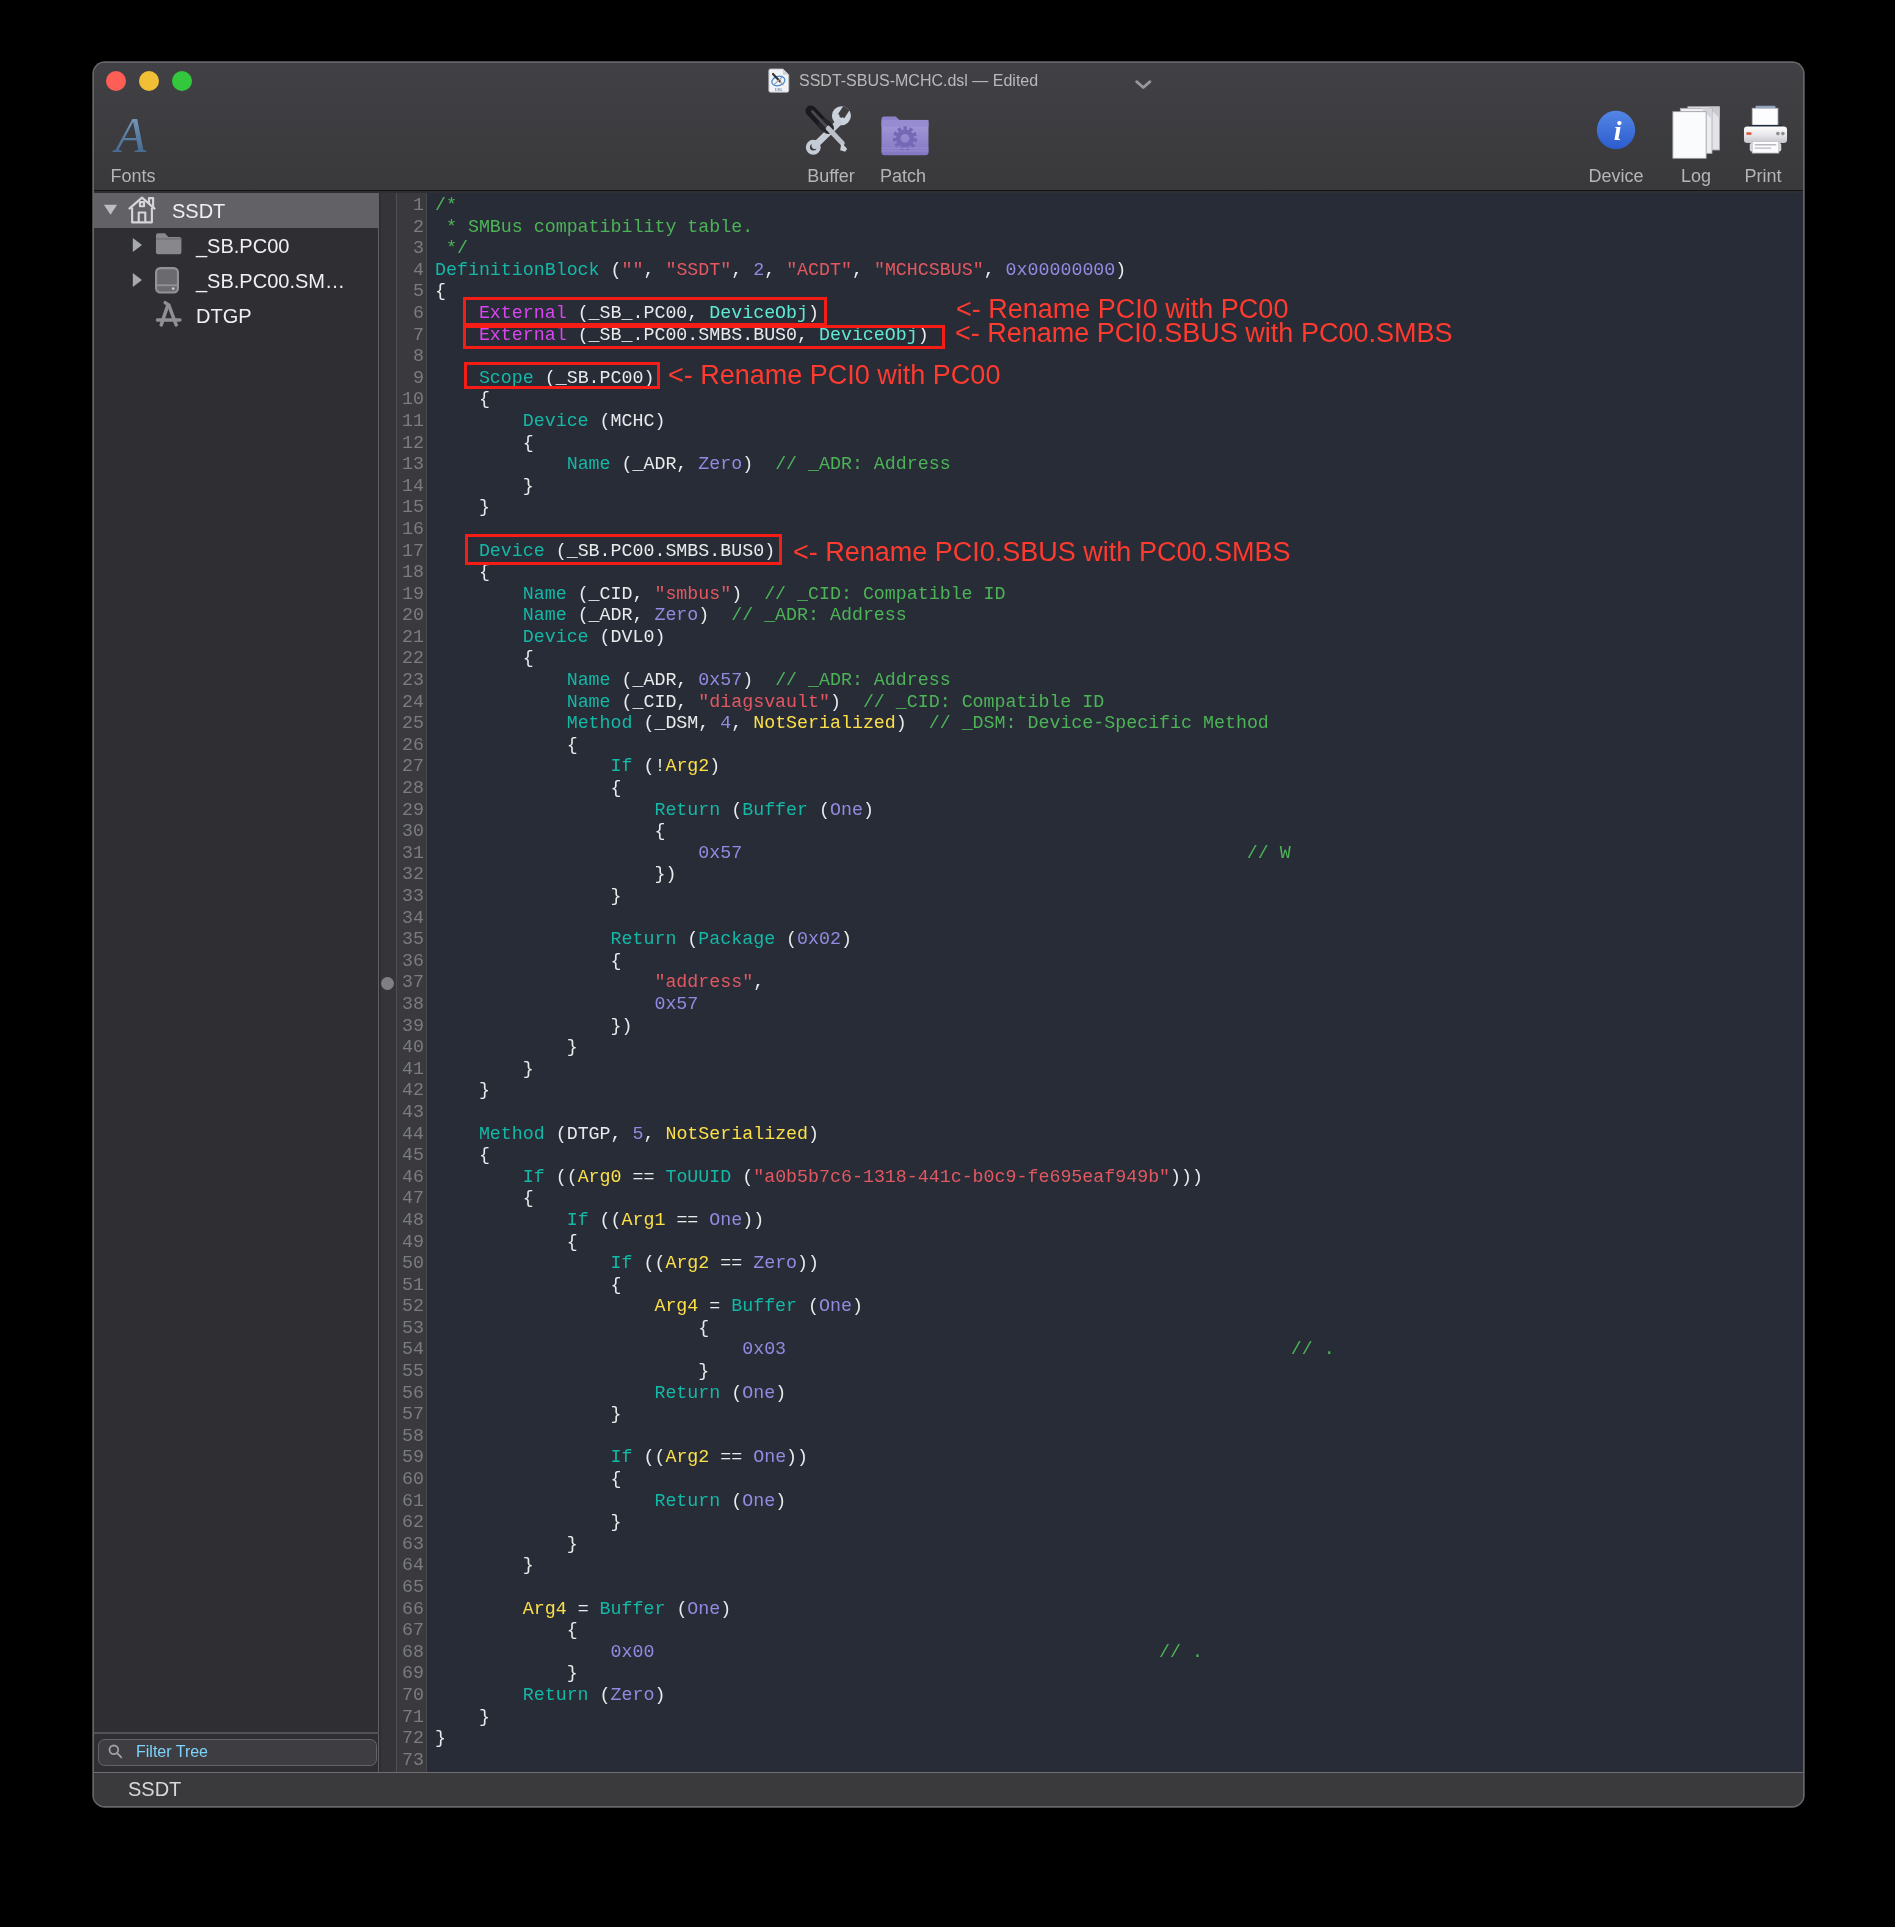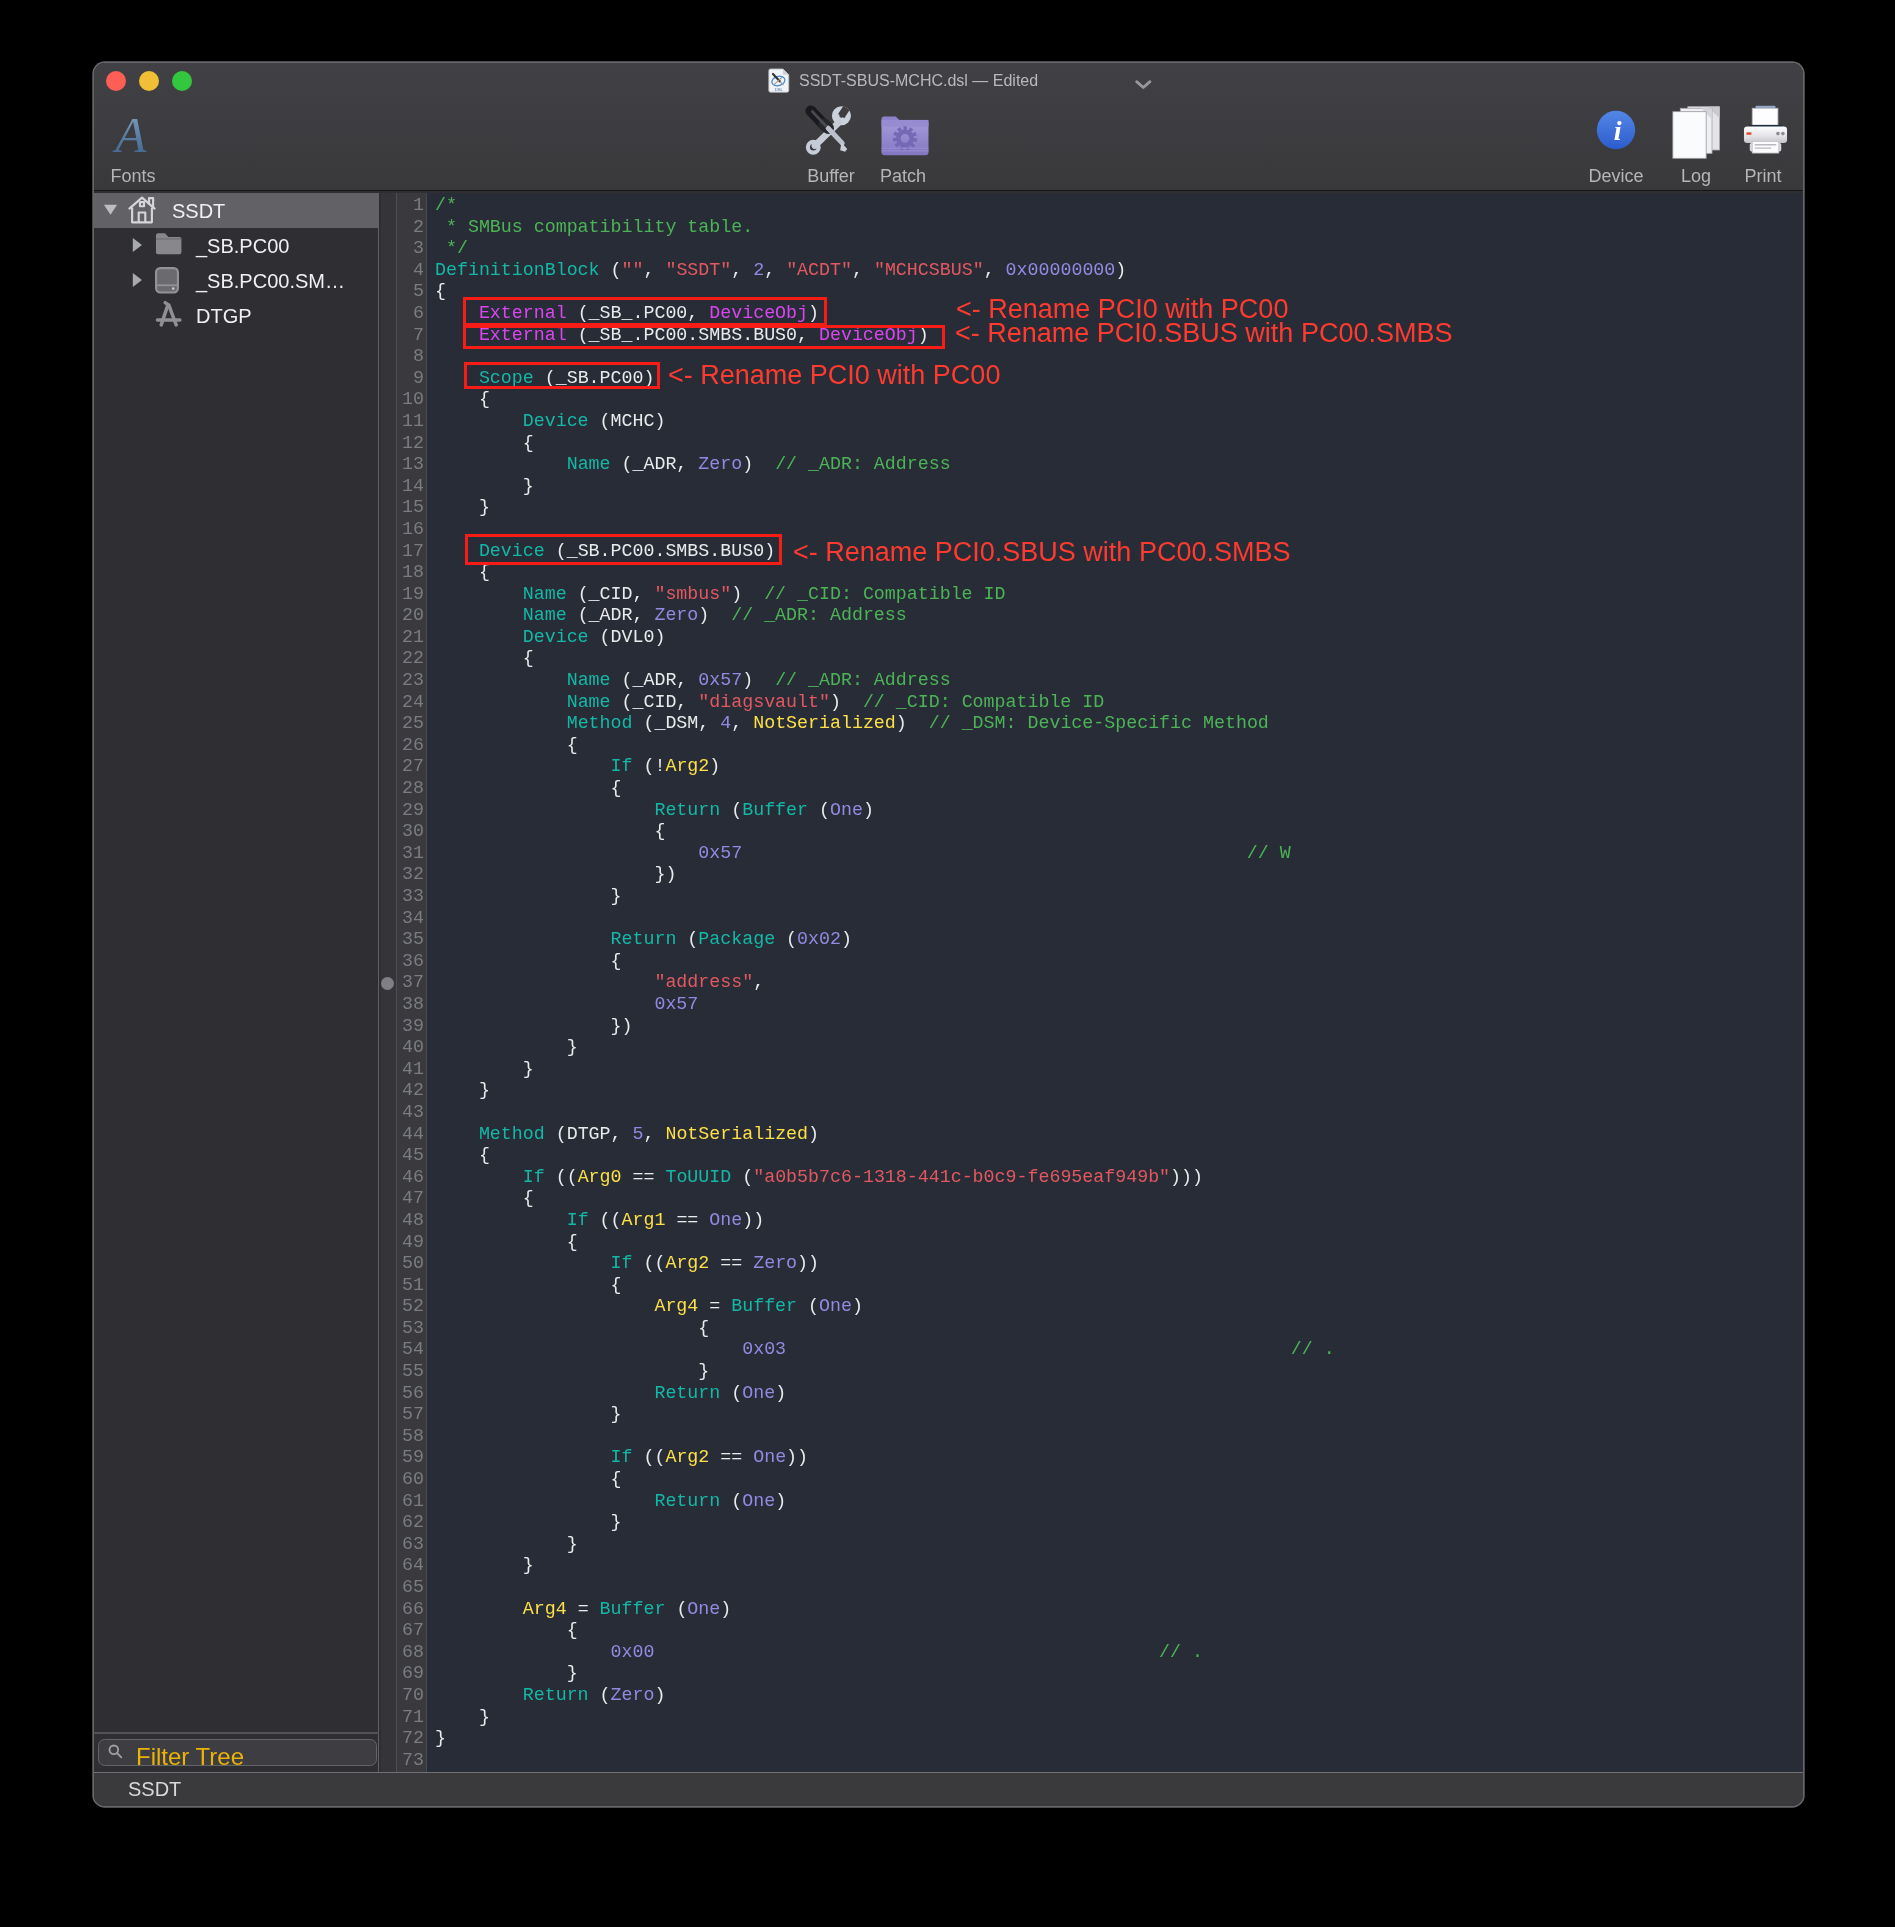--- a/index.html
+++ b/index.html
@@ -11,27 +11,27 @@
 .sbar{position:absolute;left:0;top:130px;width:285px;height:1579px;background:#2f2f33;border-right:1.7px solid #606064}
 .row1{position:absolute;left:0;top:130px;width:285px;height:35px;background:#616166}
 .trtxt{position:absolute;font-size:20px;color:#f0f0f3;white-space:nowrap}
 .ed{position:absolute;left:287px;top:130px;width:1422px;height:1579px;background:#272c37}
 .gut{position:absolute;left:287px;top:130px;width:46px;height:1579px;background:#3a3a3e;border-right:1.2px solid #494950}
 .gln{position:absolute;left:302px;top:130px;width:1.2px;height:1579px;background:#4e4e53}
 pre{margin:0;font-family:"Liberation Mono",monospace;font-size:18.3px;line-height:21.6px}
 #nums{position:absolute;left:290px;top:132px;width:40px;text-align:right;color:#797c81}
 #code{position:absolute;left:341px;top:132px;color:#e9eaec}
 #code i{font-style:normal}
-.k{color:#14b8a6}.e{color:#d946ef}.s{color:#e35860}.n{color:#9489e0}.m{color:#fde047}.d{color:#d946ef}.c{color:#4cb456}
+.k{color:#14b8a6}.e{color:#d946ef}.s{color:#e35860}.n{color:#9489e0}.m{color:#fde047}.d{color:#5eead4}.c{color:#4cb456}
 .rbox{position:absolute;border:3.7px solid #f51d15}
 .ann{position:absolute;font-size:27px;line-height:22.4px;color:#ff3a2f;white-space:nowrap}
 .dot{position:absolute;left:287px;top:914px;width:13.3px;height:13.3px;border-radius:50%;background:#7f7f85}
 .fsep{position:absolute;left:0;top:1669px;width:285px;height:1.7px;background:#515156}
 .fbox{position:absolute;left:4.2px;top:1676px;width:279px;height:26.6px;border-radius:6.6px;background:#3e3e42;border:1.2px solid #646468}
-.ftxt{position:absolute;left:42px;top:1680px;font-size:24px;color:#eab308}
+.ftxt{position:absolute;left:42px;top:1680px;font-size:16px;color:#7dd3fc}
 .status{position:absolute;left:0;top:1709px;width:1709px;height:34px;background:#3a3a3d;border-top:1.7px solid #707074}
 .stxt{position:absolute;left:34px;top:1715px;font-size:20px;color:#d8d8db}
 svg{position:absolute;overflow:visible}
 </style></head><body>
 <div id="win">
   <div class="hdr">
     <div class="lt" style="left:11.6px;background:#fd5e56"></div>
     <div class="lt" style="left:45px;background:#f0bf35"></div>
     <div class="lt" style="left:78px;background:#32c73c"></div>
 

